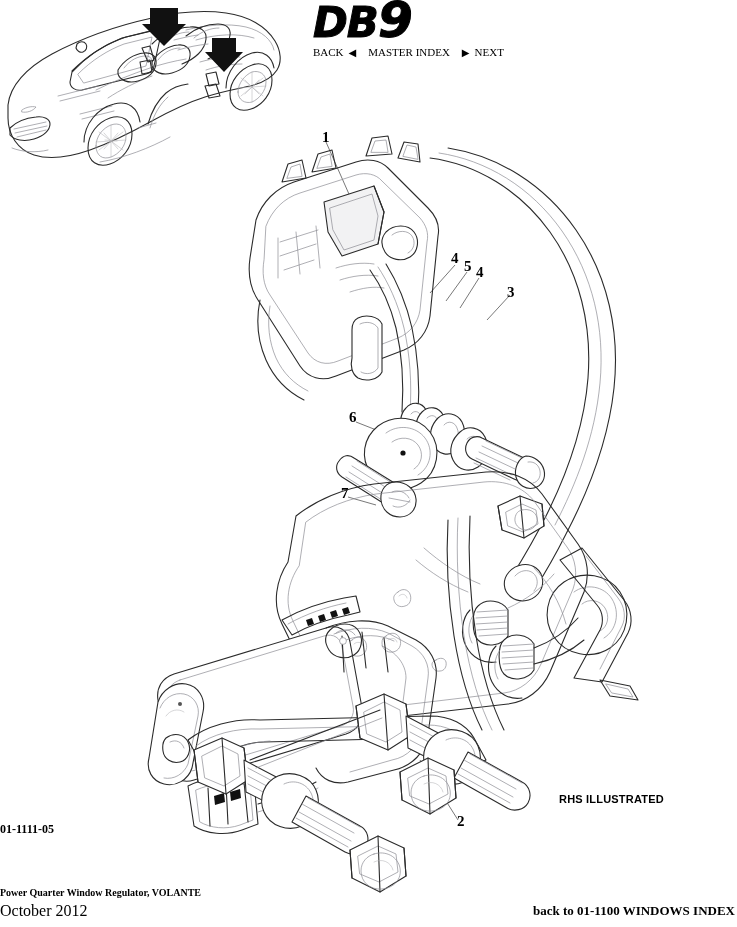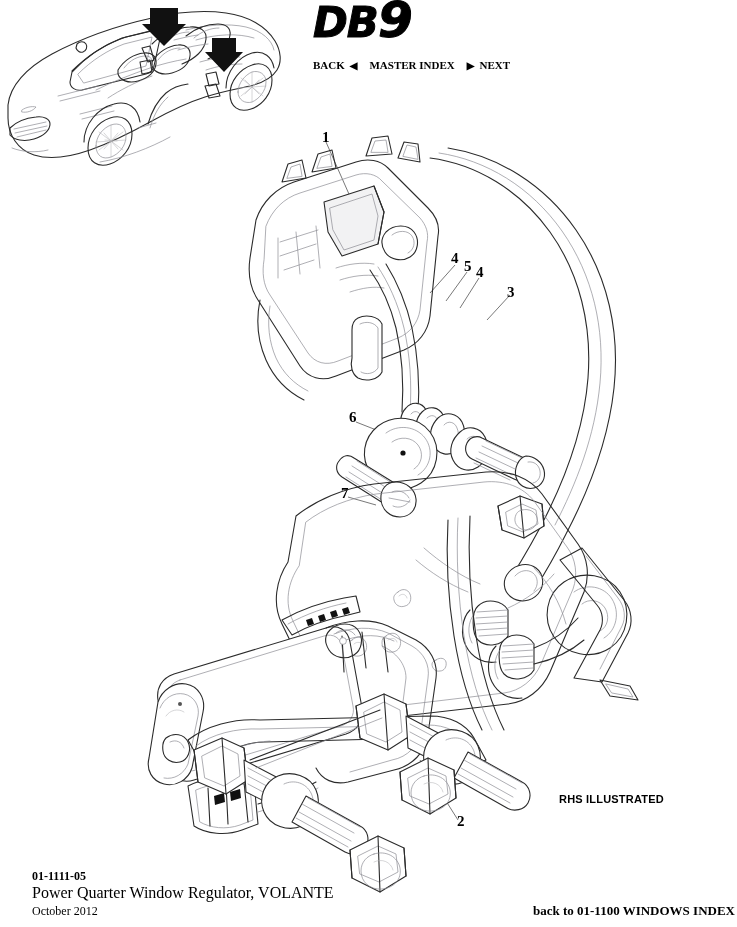--- a/index.html
+++ b/index.html
@@ -36,50 +36,50 @@
   #db9-logo .nine { font-size: 50px; }
   #page-title {
     font-family: "Liberation Serif", serif;
     font-weight: bold;
     font-size: 16px;
     margin-top: 6px;
     letter-spacing: 0px;
   }
   #nav {
     font-family: "Liberation Serif", serif;
-    font-weight: bold;
+    font-weight: normal;
     font-size: 11px;
-    margin-top: 18px;
+    margin-top: 5px;
     white-space: nowrap;
     padding-right: 2px;
   }
   #nav .navlink { text-decoration: none; color: #000; }
   #nav .arrow { font-size: 10px; }
   #nav .gap { display: inline-block; width: 12px; }
   #nav .gap-s { display: inline-block; width: 5px; }
 
   
   #footer-left {
     position: absolute;
     left: 0; bottom: 8px;
     font-family: "Liberation Serif", serif;
-    padding-left: 32px;
   }
   #footer-left .docnum {
     font-weight: bold;
     font-size: 12px;
     line-height: 15px;
   }
   #footer-left .doctitle {
-    font-weight: normal;
+    font-weight: bold;
+    font-size: 10px;
+    line-height: 17px;
+    margin-top: 47px;
+  }
+  #footer-left .docdate {
     font-size: 16px;
-    line-height: 17px;
-  }
-  #footer-left .docdate {
-    font-size: 12px;
     line-height: 16px;
     margin-top: 2px;
   }
   #footer-right {
     position: absolute;
     right: 2px; bottom: 8px;
     font-family: "Liberation Serif", serif;
     font-weight: bold;
     font-size: 13px;
     text-align: right;

